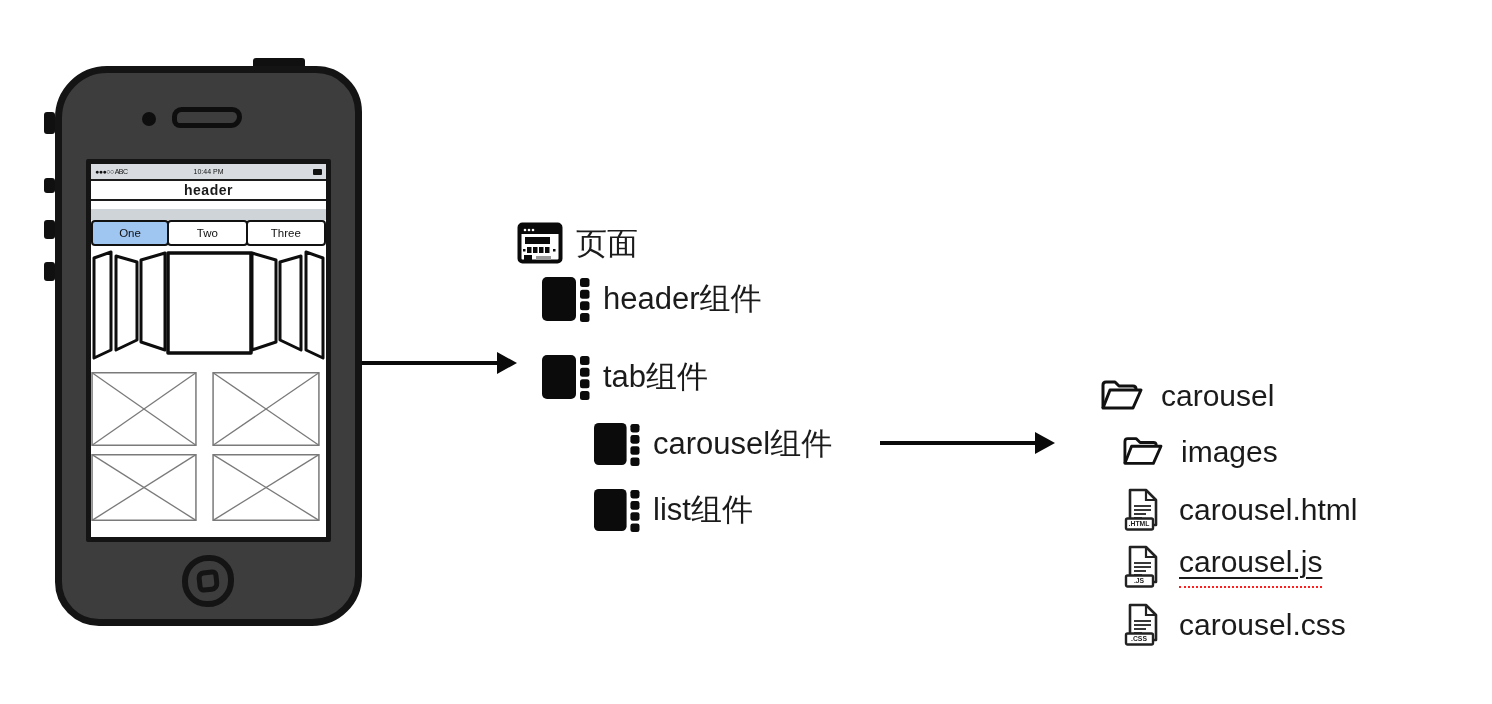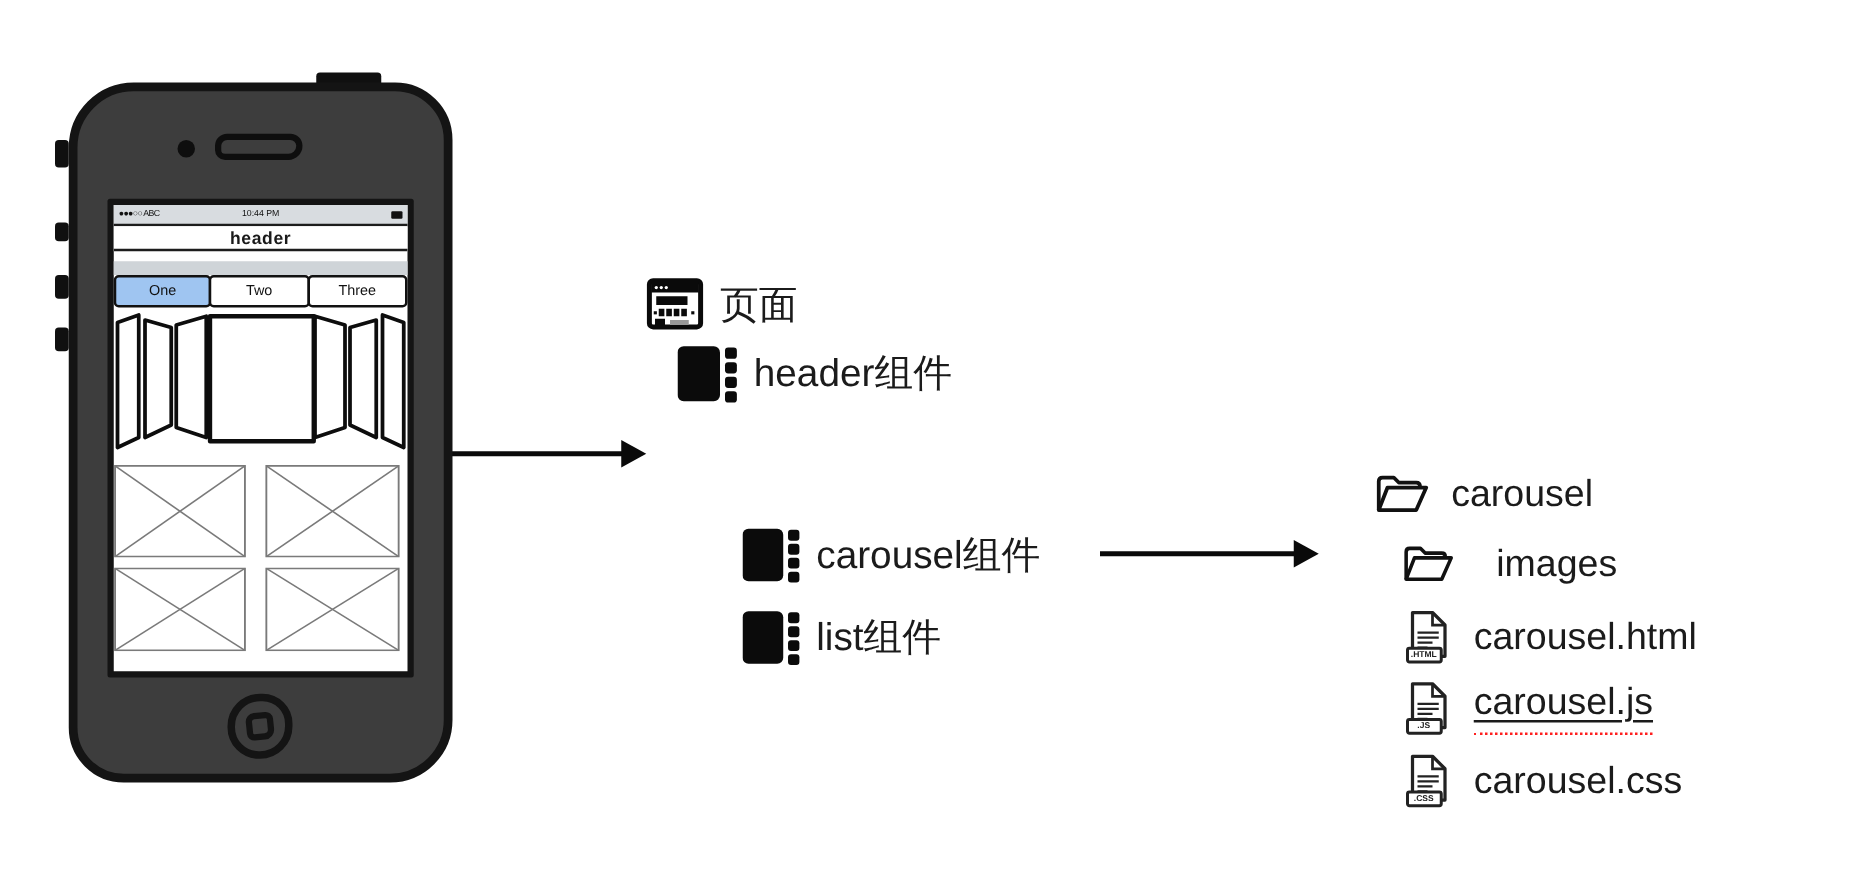--- a/index.html
+++ b/index.html
@@ -62,21 +62,21 @@
   .ft .label { font-size:30px; margin-left:17px;text-align:right; }
 
   .ct-row0 { left:517px; top:222px;justify-content:space-between; }
   .ct-row1 { left:542px; top:275px; }
   .ct-row2 { left:542px; top:353px; }
   .ct-row3 { left:594px; top:421px; }
   .ct-row4 { left:594px; top:487px; }
 
   
   .ft-row0 { left:1098px; top:376px; }
-  .ft-row1 { left:1120px; top:433px;gap:16px; }
+  .ft-row1 { left:1120px; top:433px; }
   .ft-row2 { left:1124px; top:487px; }
   .ft-row3 { left:1124px; top:544px; }
   .ft-row4 { left:1124px; top:602px; }
 
   .file-icon-wrap { position:relative; width:38px; height:45px; }
   .badge { position:absolute; left:0px; top:31px; width:30px; height:12px;
            text-align:center; font-size:8px; font-weight:700; color:#222;
            line-height:12px; transform:scale(0.85); transform-origin:center; }
   .misspelled { text-decoration:underline; text-decoration-thickness:2px;
                 text-underline-offset:5px; display:inline-block;
@@ -185,20 +185,30 @@
     <svg width="48" height="48" viewBox="0 0 48 48">
       <rect x="0" y="2" width="34" height="44" rx="5" fill="#0b0b0b"></rect>
       <rect x="38" y="3" width="9.5" height="9" rx="2.5" fill="#0b0b0b"></rect>
       <rect x="38" y="14.7" width="9.5" height="9" rx="2.5" fill="#0b0b0b"></rect>
       <rect x="38" y="26.3" width="9.5" height="9" rx="2.5" fill="#0b0b0b"></rect>
       <rect x="38" y="38" width="9.5" height="9" rx="2.5" fill="#0b0b0b"></rect>
     </svg>
     <span class="label">header组件</span>
   </div>
 
+  <div class="tree-row ct ct-row2">
+    <svg width="48" height="48" viewBox="0 0 48 48">
+      <rect x="0" y="2" width="34" height="44" rx="5" fill="#0b0b0b"></rect>
+      <rect x="38" y="3" width="9.5" height="9" rx="2.5" fill="#0b0b0b"></rect>
+      <rect x="38" y="14.7" width="9.5" height="9" rx="2.5" fill="#0b0b0b"></rect>
+      <rect x="38" y="26.3" width="9.5" height="9" rx="2.5" fill="#0b0b0b"></rect>
+      <rect x="38" y="38" width="9.5" height="9" rx="2.5" fill="#0b0b0b"></rect>
+    </svg>
+    <span class="label">tab组件</span>
+  </div>
 
   <div class="tree-row ct ct-row3">
     <svg width="46" height="46" viewBox="0 0 48 48">
       <rect x="0" y="2" width="34" height="44" rx="5" fill="#0b0b0b"></rect>
       <rect x="38" y="3" width="9.5" height="9" rx="2.5" fill="#0b0b0b"></rect>
       <rect x="38" y="14.7" width="9.5" height="9" rx="2.5" fill="#0b0b0b"></rect>
       <rect x="38" y="26.3" width="9.5" height="9" rx="2.5" fill="#0b0b0b"></rect>
       <rect x="38" y="38" width="9.5" height="9" rx="2.5" fill="#0b0b0b"></rect>
     </svg>
     <span class="label">carousel组件</span>

